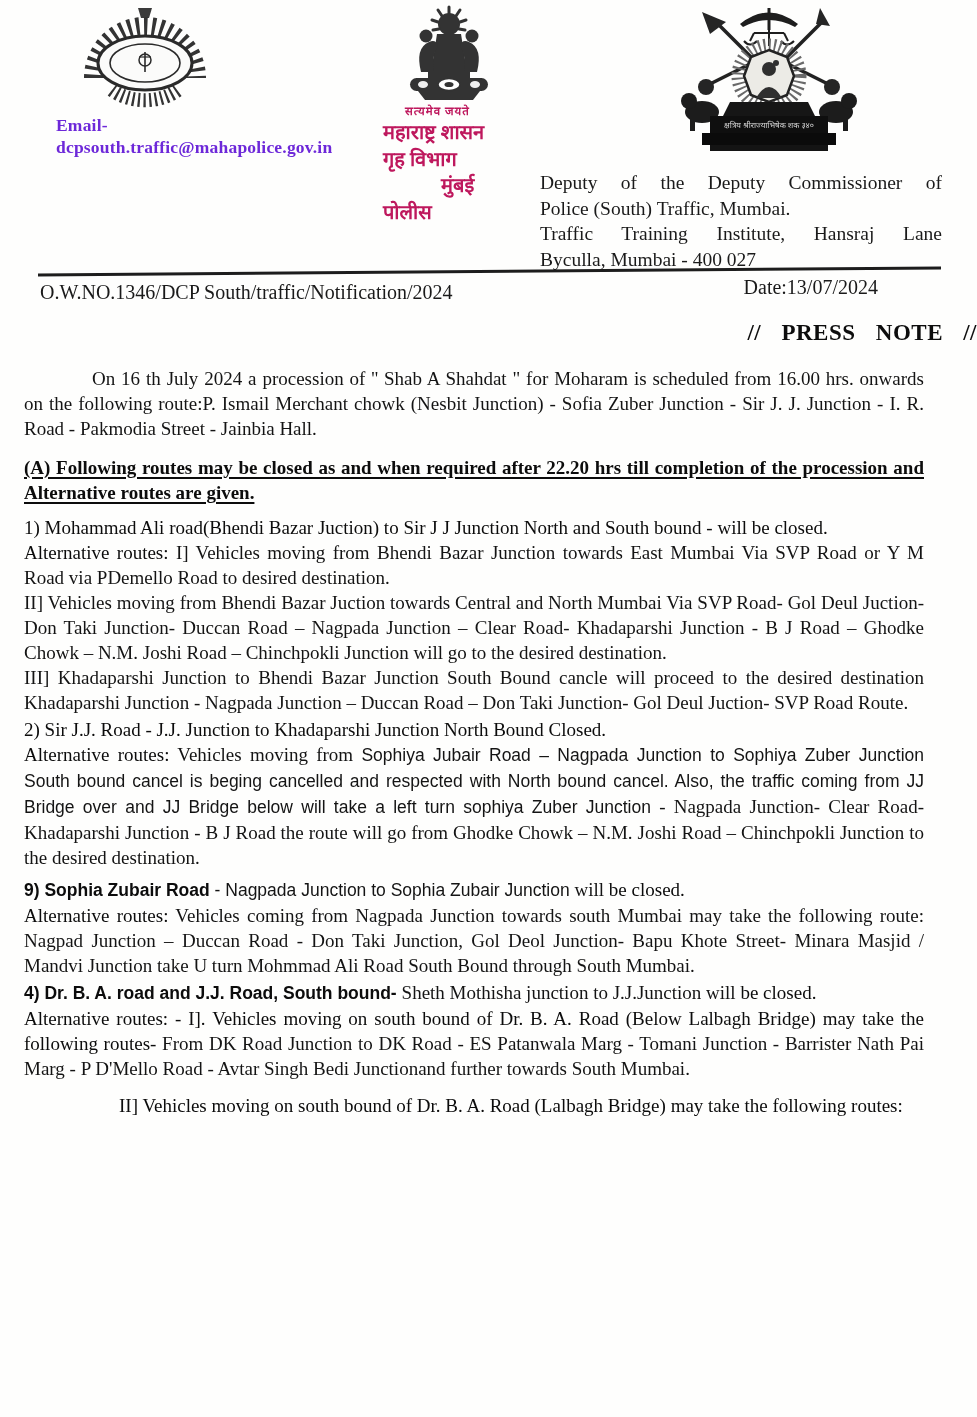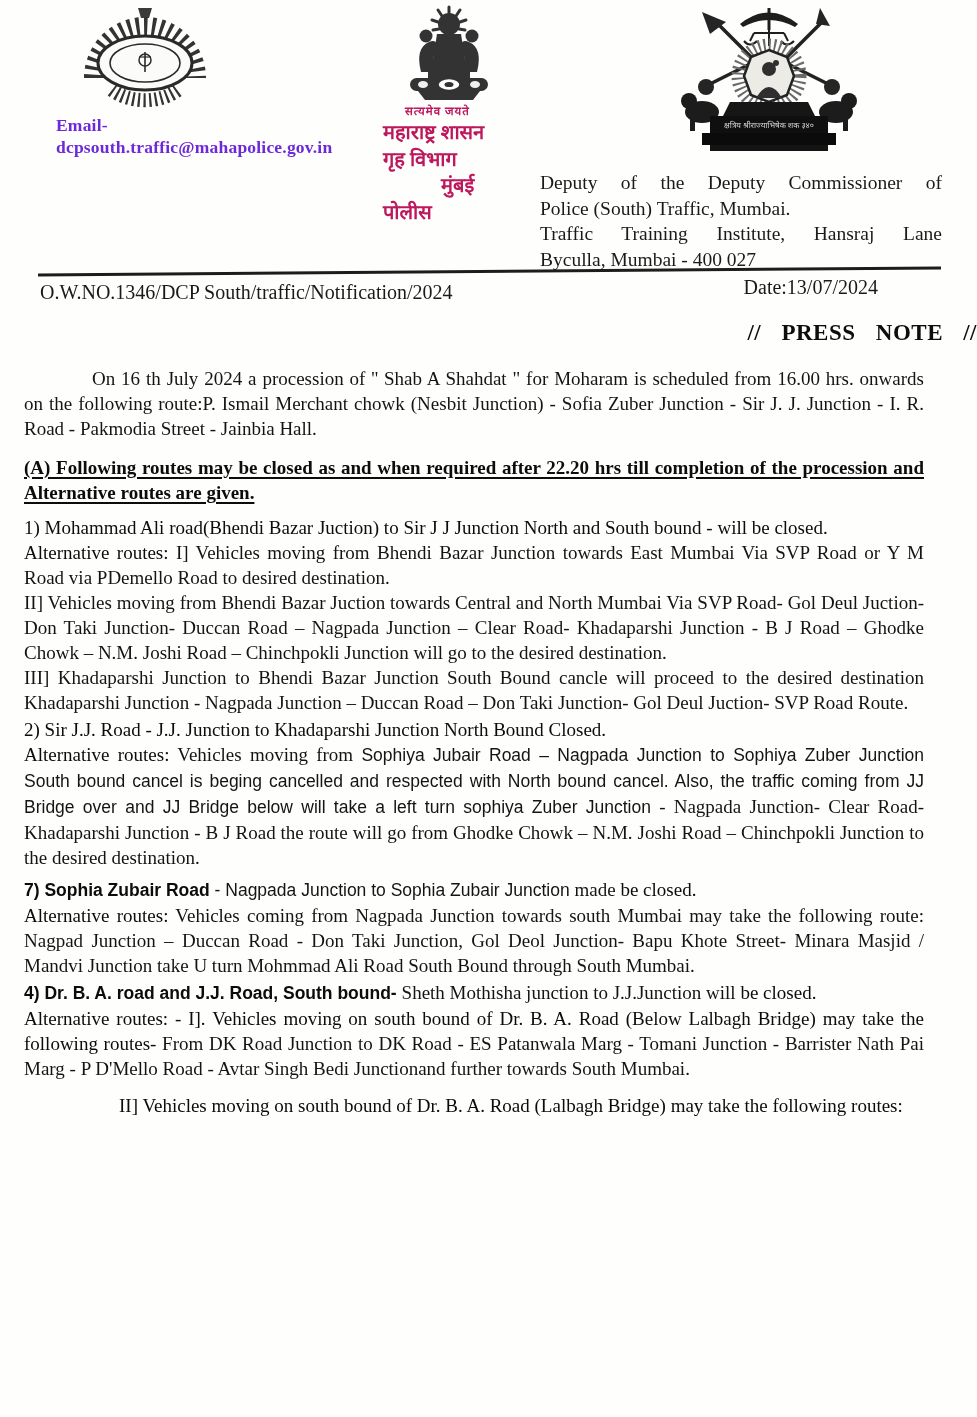--- a/index.html
+++ b/index.html
@@ -190,20 +190,20 @@
 
   <div class="doc-body">
       <p class="blk indent"><span class="s-r">On 16 th July 2024 a procession of '' Shab A Shahdat " for Moharam is scheduled from 16.00 hrs. onwards on the following route:P. Ismail Merchant chowk (Nesbit Junction) - Sofia Zuber Junction - Sir J. J. Junction - I. R. Road - Pakmodia Street - Jainbia Hall.</span></p>
       <p class="blk mt16"><span class="s-bu">(A) Following routes may be closed as and when required after 22.20 hrs till completion of the procession and Alternative routes are given.</span></p>
       <p class="blk mt12"><span class="s-b">1) Mohammad Ali road(Bhendi Bazar Juction) to Sir J J Junction  North and South bound - will be closed.</span></p>
       <p class="blk"><span class="s-b">Alternative routes: </span><span class="s-r">I] Vehicles moving from Bhendi Bazar Junction towards East Mumbai Via SVP Road or Y M Road via PDemello Road to desired destination.</span></p>
       <p class="blk"><span class="s-r">II] Vehicles moving from Bhendi Bazar Juction towards Central and North Mumbai Via SVP Road- Gol Deul Juction-Don Taki Junction- Duccan Road – Nagpada Junction – Clear Road- Khadaparshi Junction - B J Road – Ghodke Chowk – N.M. Joshi Road – Chinchpokli Junction will go to the desired destination.</span></p>
       <p class="blk"><span class="s-r">III] Khadaparshi Junction to Bhendi Bazar Junction South Bound cancle will proceed to the desired destination Khadaparshi Junction - Nagpada Junction – Duccan Road – Don Taki Junction- Gol Deul Juction- SVP Road Route.</span></p>
       <p class="blk mt2"><span class="s-b">2)  Sir J.J. Road - J.J. Junction to Khadaparshi Junction North Bound Closed.</span></p>
       <p class="blk"><span class="s-b">Alternative routes:  </span><span class="s-r">Vehicles moving from </span><span class="s-rs">Sophiya Jubair Road – Nagpada Junction to Sophiya Zuber Junction South bound cancel is beging cancelled and respected with North bound cancel. Also, the traffic coming from JJ Bridge over and JJ Bridge below will take a left turn sophiya Zuber Junction </span><span class="s-r">- Nagpada Junction- Clear Road- Khadaparshi Junction - B J Road the route will go from Ghodke Chowk – N.M. Joshi Road – Chinchpokli Junction to the desired destination.</span></p>
-      <p class="blk mt8"><span class="s-bs">7)  Sophia Zubair Road </span><span class="s-rs">- Nagpada Junction to Sophia Zubair Junction </span><span class="s-r">made </span><span class="s-b">be closed.</span></p>
+      <p class="blk mt8"><span class="s-bs">9)  Sophia Zubair Road </span><span class="s-rs">- Nagpada Junction to Sophia Zubair Junction </span><span class="s-r">will </span><span class="s-b">be closed.</span></p>
       <p class="blk"><span class="s-b">Alternative routes: </span><span class="s-r">Vehicles coming from Nagpada Junction towards south Mumbai may take the following route: Nagpad Junction – Duccan Road - Don Taki Junction, Gol Deol Junction- Bapu Khote Street- Minara Masjid / Mandvi Junction take U turn Mohmmad Ali Road South Bound through South Mumbai.</span></p>
       <p class="blk mt2"><span class="s-bs">4) Dr. B. A. road and J.J. Road, South bound- </span><span class="s-r">Sheth Mothisha junction to J.J.Junction will </span><span class="s-b">be closed.</span></p>
       <p class="blk"><span class="s-b">Alternative routes:  -  I]. Vehicles moving on south bound of Dr. B. A. Road (Below Lalbagh Bridge) may take the following routes- </span><span class="s-r">From DK Road Junction to DK Road - ES Patanwala Marg - Tomani Junction - Barrister Nath Pai Marg - P D'Mello Road -  Avtar Singh Bedi Junctionand further towards South Mumbai.</span></p>
       <p class="blk mt14 indent-lg"><span class="s-b">II] Vehicles moving on south bound of Dr. B. A. Road (Lalbagh Bridge) may take the following routes:</span></p>
     </div>
 
 </div>
 
 </body></html>

